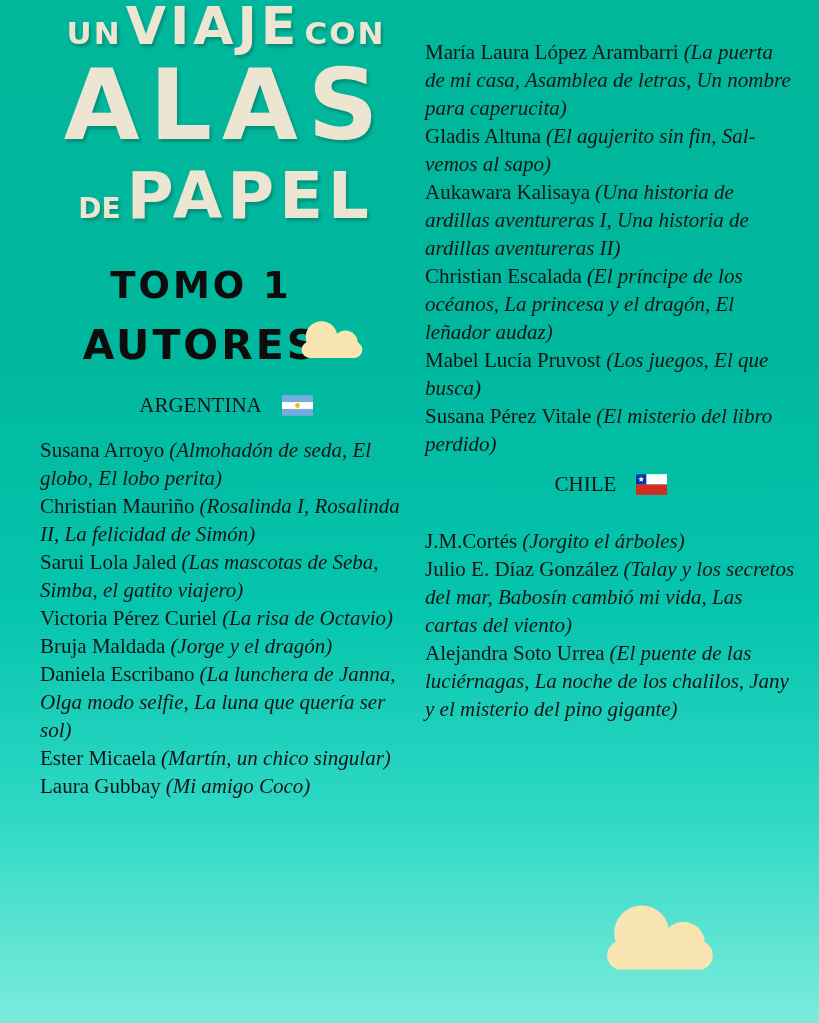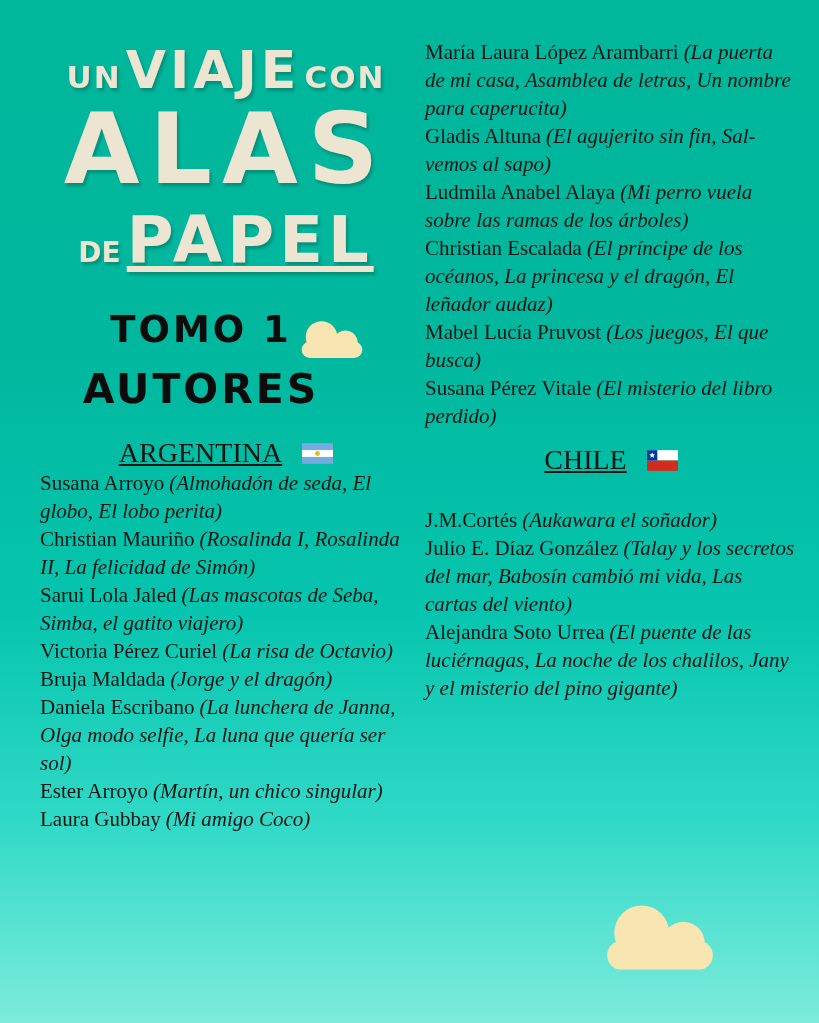--- a/index.html
+++ b/index.html
@@ -11,58 +11,56 @@
     background:linear-gradient(180deg,#00b69b 0%,#00b89e 35%,#06c5ae 60%,#2fd9c6 80%,#7debdc 100%);
     font-family:"Liberation Serif", serif;
     color:#141414;
   }
   .col { position:absolute; top:0; }
   .col-left  { left:40px;  width:372px; }
   .col-right { left:425px; width:372px; padding-top:38px; }
 
   
   .title-block {
-    padding-top:44px;
     text-align:center;
     color:#ece5d1;
     font-family:"DejaVu Sans", sans-serif;
     font-weight:700;
     line-height:1;
     text-shadow:2px 3px 3px rgba(15,70,58,0.35);
   }
   .t-line1 { letter-spacing:2px; }
   .t-line1 .t-small { font-size:31px; }
   .t-line1 .t-big   { font-size:52px; letter-spacing:4px; margin:0 4px; }
   .t-line2 { font-size:98px; letter-spacing:10px; margin-top:4px; }
   .t-line3 { margin-top:10px; }
   .t-line3 .t-small { font-size:28px; margin-right:6px; }
-  .t-line3 .t-big   { font-size:64px; letter-spacing:5px;text-decoration:underline; }
+  .t-line3 .t-big   { font-size:64px; letter-spacing:5px; }
 
   
   .tomo-row, .autores-row {
     text-align:center;
     font-family:"DejaVu Sans", sans-serif;
     font-weight:700;
     color:#0c0c0c;
     margin-right:50px;
   }
   .tomo-row    { margin-top:36px; font-size:37px; letter-spacing:3px; }
   .autores-row { margin-top:14px; font-size:41px; letter-spacing:3px; }
 
   .section-heading {
     margin-top:24px;
     display:flex; align-items:center; justify-content:center; gap:20px;
-    font-size:28px;
+    font-size:21px;
     color:#141414;
-    text-decoration:underline;
   }
   .chile-heading { margin-top:14px; }
 
   
-  .author-list { font-size:21px; line-height:28px; }
+  .author-list { margin-top:18px; font-size:21px; line-height:28px; }
   .col-right .author-list.continued { margin-top:0; }
   .author-list.chile-list { margin-top:30px; }
   .author-entry { text-align:left; }
   .author-name  { margin-right:5px; }
   .author-works { font-style:italic; hyphens:manual; }
 
   
   .flag { display:inline-block; width:31px; height:21px; flex:0 0 auto; }
   .cloud { position:absolute; }
   .cloud-small { left:297px; top:317px; width:70px;  height:41px; }
@@ -100,37 +98,37 @@
         <div class="author-entry"><span class="author-name">Christian Mauriño</span><span class="author-works">(Rosalinda I, Rosa­linda II, La felicidad de Simón)</span></div>
 
         <div class="author-entry"><span class="author-name">Sarui Lola Jaled</span><span class="author-works">(Las mascotas de Seba, Simba, el gatito viajero)</span></div>
 
         <div class="author-entry"><span class="author-name">Victoria Pérez Curiel</span><span class="author-works">(La risa de Oc­tavio)</span></div>
 
         <div class="author-entry"><span class="author-name">Bruja Maldada</span><span class="author-works">(Jorge y el dragón)</span></div>
 
         <div class="author-entry"><span class="author-name">Daniela Escribano</span><span class="author-works">(La lunchera de Janna, Olga modo selfie, La luna que quería ser sol)</span></div>
 
-        <div class="author-entry"><span class="author-name">Ester Arroyo</span><span class="author-works">(Martín, un chico singu­lar)</span></div>
+        <div class="author-entry"><span class="author-name">Ester Micaela</span><span class="author-works">(Martín, un chico singu­lar)</span></div>
 
 
         <div class="author-entry"><span class="author-name">Laura Gubbay</span><span class="author-works">(Mi amigo Coco)</span></div>
       </div>
   </div>
 
   <div class="col col-right">
 
     <div class="author-list continued">
 
         <div class="author-entry"><span class="author-name">María Laura López Arambarri</span><span class="author-works">(La puerta de mi casa, Asamblea de letras, Un nombre para caperucita)</span></div>
 
         <div class="author-entry"><span class="author-name">Gladis Altuna</span><span class="author-works">(El agujerito sin fin, Sal­vemos al sapo)</span></div>
 
+        <div class="author-entry"><span class="author-name">Aukawara Kalisaya</span><span class="author-works">(Una historia de ardillas aventureras I, Una historia de ardillas aventureras II)</span></div>
 
-        <div class="author-entry"><span class="author-name">Ludmila Anabel Alaya</span><span class="author-works">(Mi perro vuela sobre las ramas de los árboles)</span></div>
 
         <div class="author-entry"><span class="author-name">Christian Escalada</span><span class="author-works">(El príncipe de los océanos, La princesa y el dragón, El leñador audaz)</span></div>
 
         <div class="author-entry"><span class="author-name">Mabel Lucía Pruvost</span><span class="author-works">(Los juegos, El que busca)</span></div>
 
         <div class="author-entry"><span class="author-name">Susana Pérez Vitale</span><span class="author-works">(El misterio del libro perdido)</span></div>
 
       </div>
 
     <div class="section-heading chile-heading">
@@ -138,21 +136,21 @@
       <svg class="flag" viewBox="0 0 30 20" xmlns="http://www.w3.org/2000/svg">
         <rect width="30" height="10" fill="#ffffff"></rect>
         <rect y="10" width="30" height="10" fill="#d52b1e"></rect>
         <rect width="10" height="10" fill="#0039a6"></rect>
         <polygon fill="#ffffff" points="5,2 5.76,3.95 7.85,4.07 6.24,5.4 6.76,7.43 5,6.3 3.24,7.43 3.76,5.4 2.15,4.07 4.24,3.95"></polygon>
       </svg>
     </div>
 
     <div class="author-list chile-list">
 
-        <div class="author-entry"><span class="author-name">J.M.Cortés</span><span class="author-works">(Aukawara el soñador)</span></div>
+        <div class="author-entry"><span class="author-name">J.M.Cortés</span><span class="author-works">(Jorgito el árboles)</span></div>
 
         <div class="author-entry"><span class="author-name">Julio E. Díaz González</span><span class="author-works">(Talay y los se­cretos del mar, Babosín cambió mi vida, Las cartas del viento)</span></div>
 
         <div class="author-entry"><span class="author-name">Alejandra Soto Urrea</span><span class="author-works">(El puente de las luciérnagas, La noche de los chalilos, Jany y el misterio del pino gigante)</span></div>
       </div>
   </div>
 
   <svg class="cloud cloud-small" viewBox="0 0 120 70" xmlns="http://www.w3.org/2000/svg">
     <g fill="#f9e5b1">
       <circle cx="42" cy="34" r="27"></circle>

